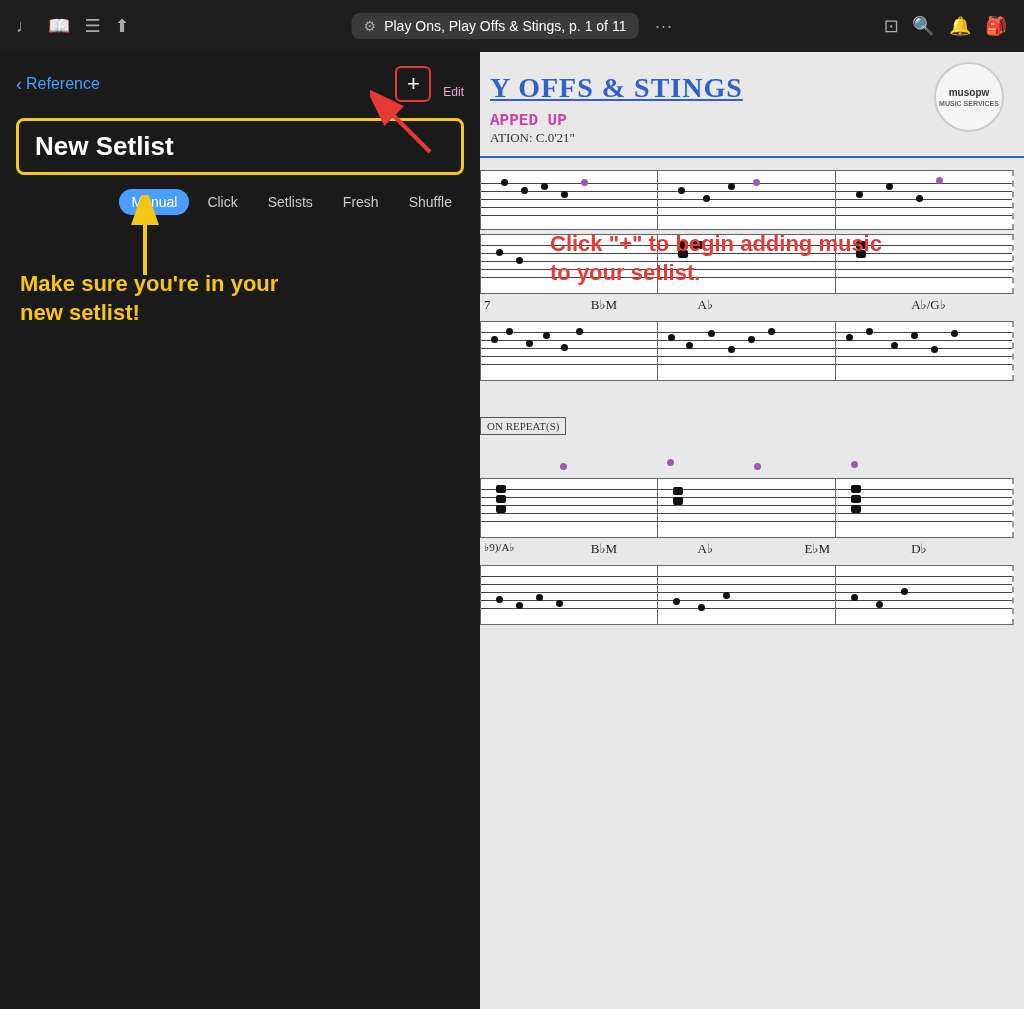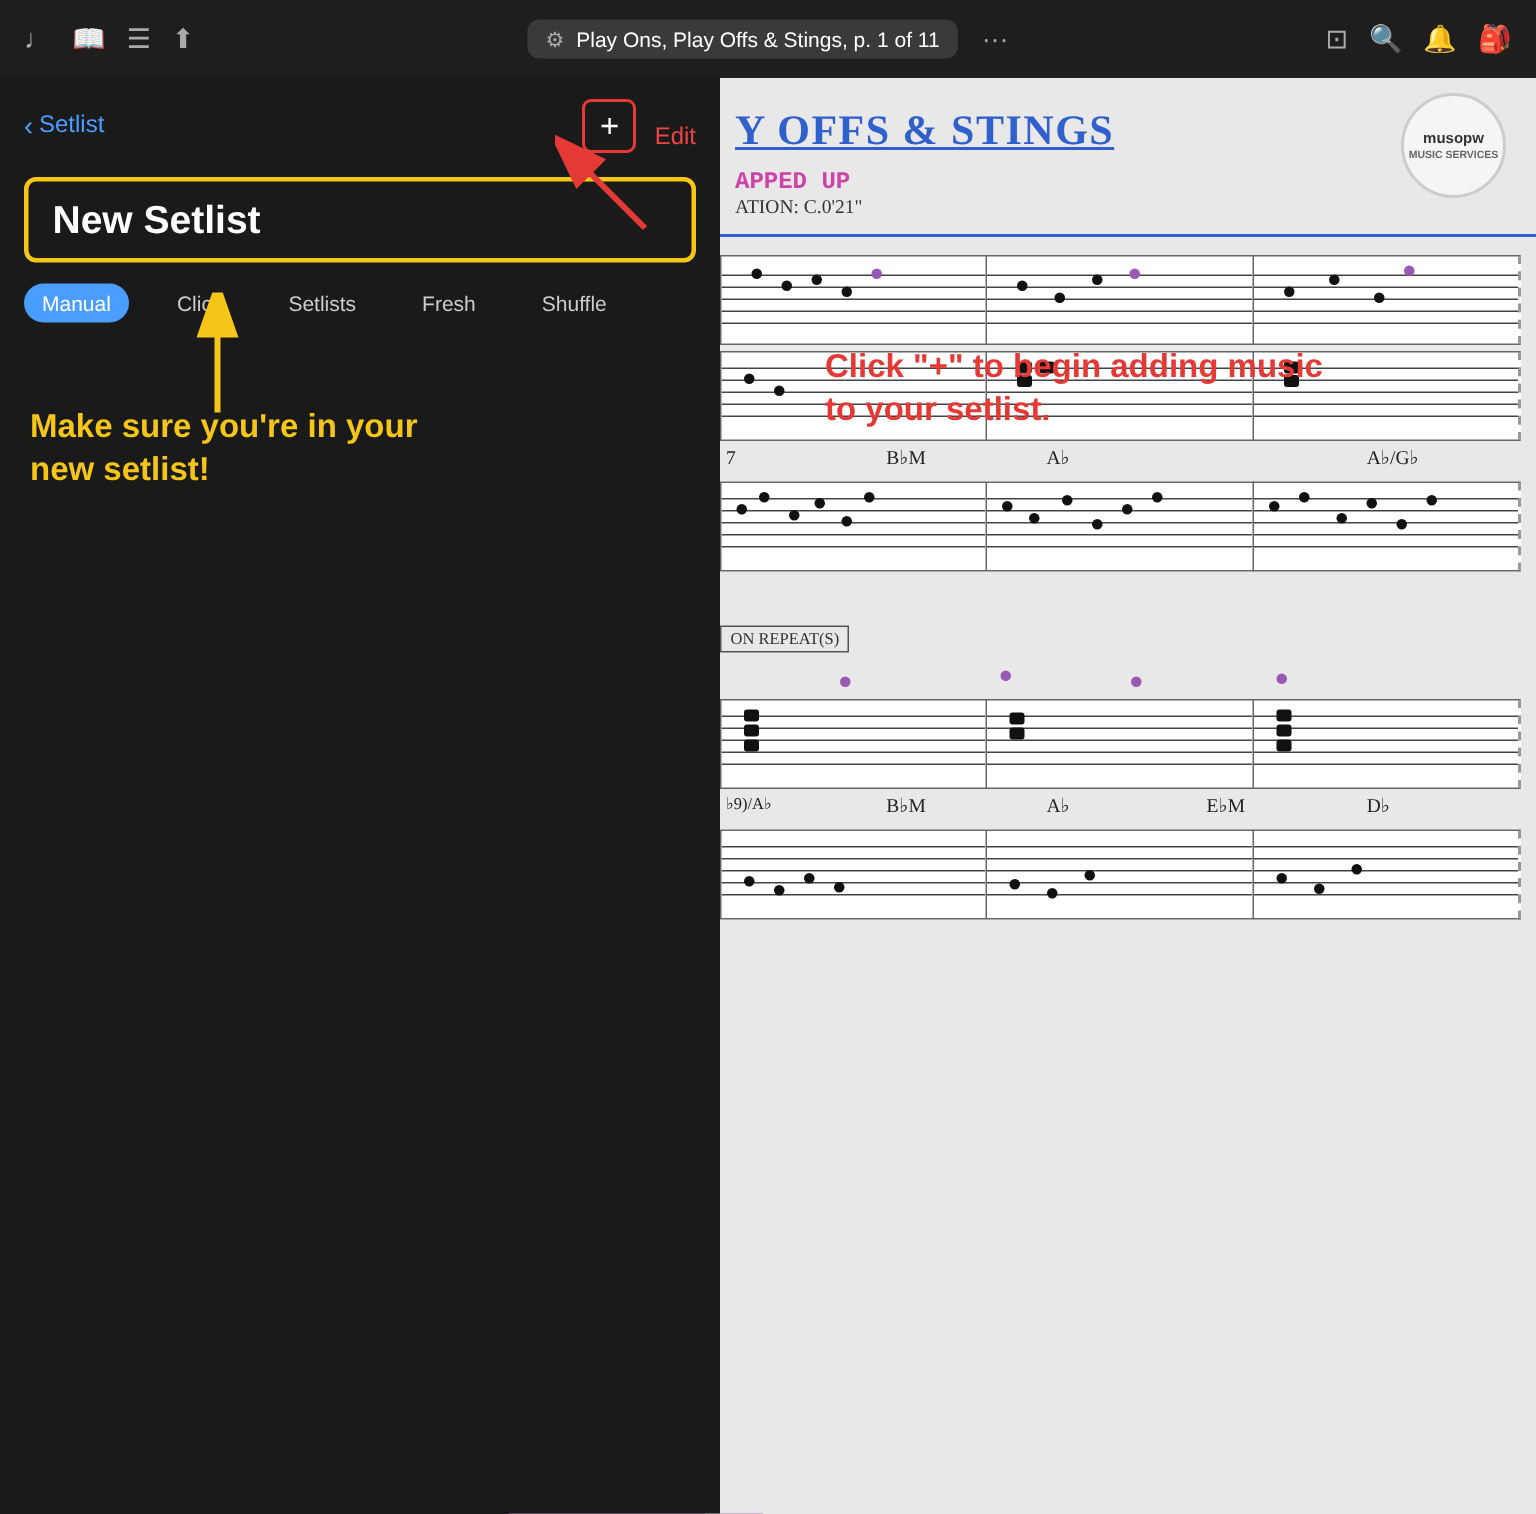--- a/index.html
+++ b/index.html
@@ -111,22 +111,22 @@
       background: transparent;
       color: #fff;
       font-size: 22px;
       display: flex;
       align-items: center;
       justify-content: center;
       cursor: pointer;
       position: relative;
     }
     .edit-button {
-      color: #ef4444;
-      font-size: 16px;
+      color: #f9a8d4;
+      font-size: 12px;
       background: none;
       border: none;
       cursor: pointer;
       margin-top: 16px;
     }
 
     
     .new-setlist-title {
       margin: 6px 16px 14px 16px;
       border: 3px solid #f5c518;
@@ -137,22 +137,23 @@
       color: #fff;
       font-size: 26px;
       font-weight: 700;
     }
 
     
     .tabs {
       display: flex;
       align-items: center;
       padding: 0 16px;
-      gap: 20px;
+      gap: 6px;
       margin-bottom: 8px;
+      justify-content: flex-end;
     }
     .tab {
       padding: 5px 12px;
       border-radius: 14px;
       font-size: 14px;
       font-weight: 500;
       color: #ccc;
       cursor: pointer;
       border: none;
       background: transparent;
@@ -272,21 +273,21 @@
     }
 
     
     .on-repeat-label {
       font-family: Georgia, serif;
       font-size: 11px;
       color: #333;
       border: 1px solid #555;
       display: inline-block;
       padding: 2px 6px;
-      margin: 6px 0 8px 0;
+      margin: 6px 0 20px 0;
     }
 
     svg.yellow-arrow-svg {
       position: absolute;
       top: 195px;
       left: 120px;
       z-index: 300;
     }
     
     .h-line {
@@ -595,21 +596,21 @@
 
 <div class="logo">
   <span style="font-size:10px;font-weight:800;">musopw</span>
   <span style="font-size:7px;color:#666;">MUSIC SERVICES</span>
 </div>
 
 <div class="sidebar">
   <div class="sidebar-header">
     <div class="sidebar-back">
       <span class="sidebar-back-arrow">‹</span>
-      <span>Setlist</span>
+      <span>Reference</span>
     </div>
     <div class="sidebar-header-actions">
       <button class="plus-button">
         <span>+</span>
       </button>
       <button class="edit-button">Edit</button>
     </div>
   </div>
 
   <div class="new-setlist-title">

